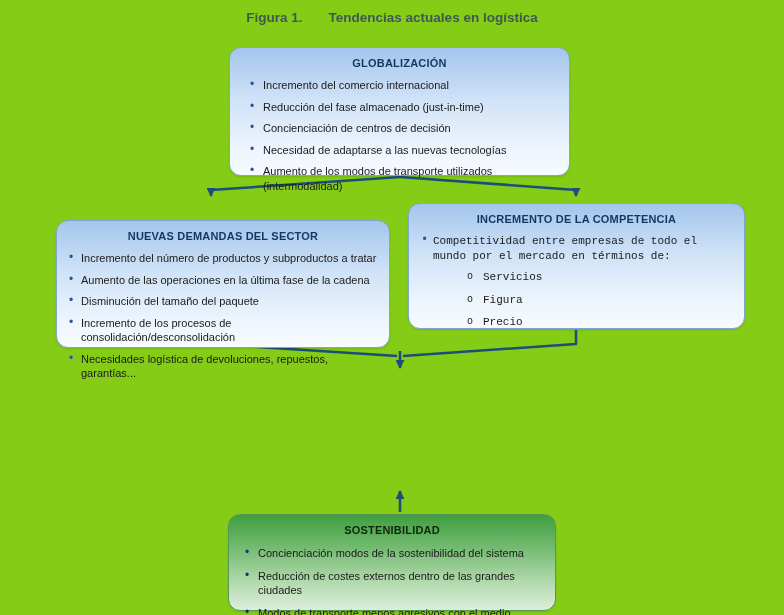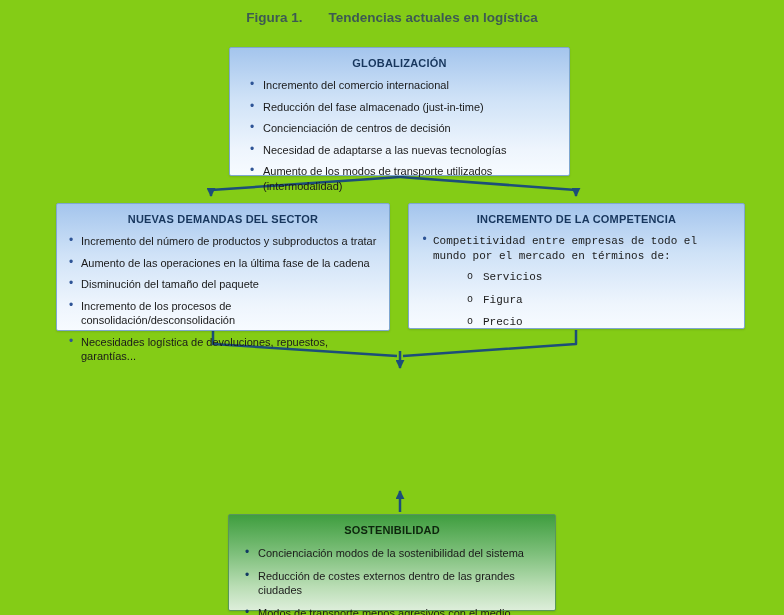--- a/index.html
+++ b/index.html
@@ -8,21 +8,21 @@
     font-family:"Liberation Sans", sans-serif; overflow:hidden;
   }
 
   #fig-title {
     position:absolute; top:10px; left:0; width:100%;
     text-align:center; font-size:13.5px; font-weight:bold; color:#3d5a52;
   }
   #fig-title .fig-label { margin-right:26px; }
 
   .box {
-    position:absolute; border-radius:2px; box-sizing:border-box;
+    position:absolute; border-radius:12px; box-sizing:border-box;
     box-shadow:0 1px 2px rgba(0,0,0,0.12);
   }
   .box.blue {
     background:linear-gradient(to bottom, #a4c5ed 0%, #cfe2f7 40%, #eef5fd 80%, #f7fbff 100%);
     border:1px solid #7fa7cf;
   }
   .box.cream {
     background:linear-gradient(to bottom, #fefaf0 0%, #f6ebd0 45%, #e3c797 80%, #dcbd8c 100%);
     border:1px solid #c9ad77;
   }
@@ -103,21 +103,21 @@
     <div class="box-title">GLOBALIZACIÓN</div>
     <ul class="bullets">
       <li>Incremento del comercio internacional</li>
       <li>Reducción del fase almacenado (just-in-time)</li>
       <li>Concienciación de centros de decisión</li>
       <li>Necesidad de adaptarse a las nuevas tecnologías</li>
       <li>Aumento de los modos de transporte utilizados (intermodalidad)</li>
     </ul>
   </div>
 
-  <div id="box-demandas" class="box blue" style="left:56px; top:203px; width:334px; height:128px;">
+  <div id="box-demandas" class="box blue" style="left:56px; top:220px; width:334px; height:128px;">
     <div class="box-title">NUEVAS DEMANDAS DEL SECTOR</div>
     <ul class="bullets">
       <li>Incremento del número de productos y subproductos a tratar</li>
       <li>Aumento de las operaciones en la última fase de la cadena</li>
       <li>Disminución del tamaño del paquete</li>
       <li>Incremento de los procesos de consolidación/desconsolidación</li>
       <li>Necesidades logística de devoluciones, repuestos, garantías...</li>
     </ul>
   </div>
 

